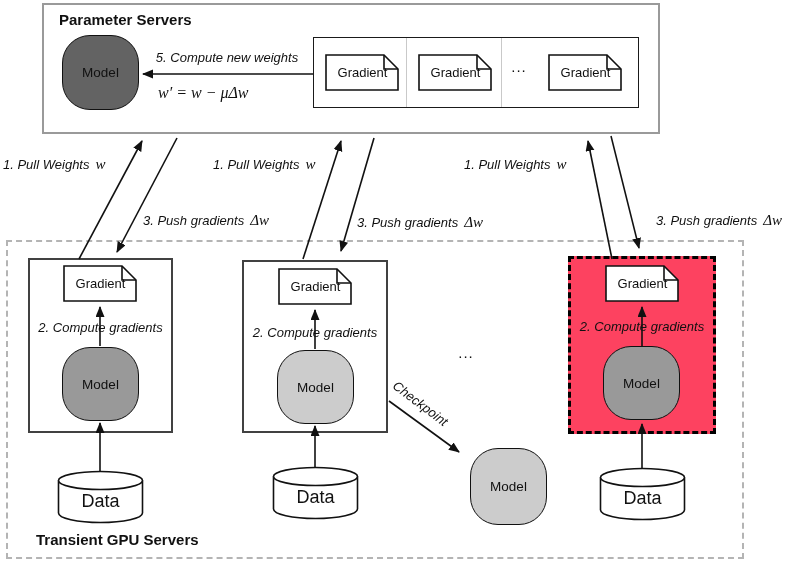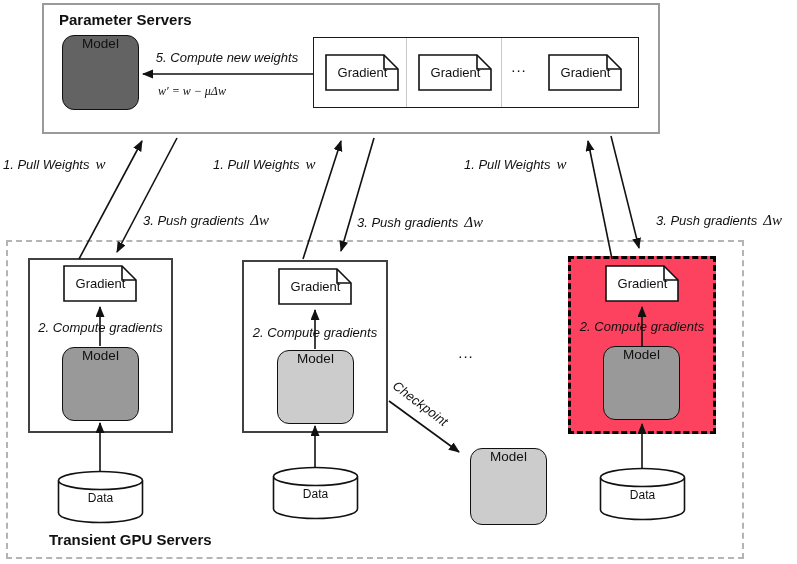--- a/index.html
+++ b/index.html
@@ -6,36 +6,36 @@
   .canvas{position:relative;width:797px;height:564px;background:#fff;
           font-family:"Liberation Sans",sans-serif;color:#111;overflow:hidden;}
   .abs{position:absolute;}
   .title{font-weight:bold;font-size:15px;white-space:nowrap;}
   .ps-box{border:2px solid #9a9a9a;background:#fff;}
   .group-box{border:2px dashed #b4b4b4;background:transparent;}
   .queue{border:1.6px solid #1a1a1a;background:#fff;}
   .q-divider{border-left:1.5px solid #c9c9c9;width:0;top:0;height:100%;}
   .worker{position:absolute;border:2px solid #414141;background:#fff;}
   .worker.failed{border:3.5px dashed #000;background:#fd4260;}
-  .model{position:absolute;border:1.6px solid #111;border-radius:12px;
-         display:flex;align-items:flex-start;justify-content:center;font-size:13.5px;}
+  .model{position:absolute;border:1.6px solid #111;border-radius:28px;
+         display:flex;align-items:center;justify-content:center;font-size:13.5px;}
   .model.dark{background:#636363;}
   .model.medium{background:#999999;}
   .model.light{background:#cccccc;}
   .doc{position:absolute;width:74px;height:37px;}
   .doc svg{position:absolute;left:0;top:0;}
   .doc-lbl{position:absolute;left:0;right:6px;top:0;bottom:0;display:flex;
            align-items:center;justify-content:center;font-size:13px;padding-left:7px;}
   .cyl{position:absolute;width:87px;height:54px;}
   .cyl svg{position:absolute;left:0;top:0;}
-  .cyl-lbl{position:absolute;left:0;right:0;top:21px;text-align:center;font-size:12px;}
+  .cyl-lbl{position:absolute;left:0;right:0;top:21px;text-align:center;font-size:18px;}
   .italic-lbl{font-style:italic;font-size:13px;white-space:nowrap;}
   .mvar{font-family:"Liberation Serif",serif;font-style:italic;font-size:15px;}
   .sp{margin-left:6px;}
-  .formula{font-family:"Liberation Serif",serif;font-style:italic;font-size:12px;white-space:nowrap;}
+  .formula{font-family:"Liberation Serif",serif;font-style:italic;font-size:16px;white-space:nowrap;}
   .ellipsis{font-size:15px;letter-spacing:1px;}
   .overlay{position:absolute;left:0;top:0;z-index:6;pointer-events:none;}
   .rot{transform:rotate(37deg);transform-origin:0 0;}
 </style>
 </head>
 <body>
 
 <div class="canvas">
 
   <div class="abs ps-box" style="left:42px;top:3px;width:614px;height:127px;">
@@ -92,21 +92,21 @@
     <span>3. Push gradients</span><span class="mvar sp">Δw</span>
   </div>
   <div class="abs italic-lbl" style="left:357px;top:214px;">
     <span>3. Push gradients</span><span class="mvar sp">Δw</span>
   </div>
   <div class="abs italic-lbl" style="left:656px;top:212px;">
     <span>3. Push gradients</span><span class="mvar sp">Δw</span>
   </div>
 
   <div class="abs group-box" style="left:6px;top:240px;width:734px;height:315px;"></div>
-  <div class="abs title" style="left:36px;top:531px;margin-left:13px;">Transient GPU Servers</div>
+  <div class="abs title" style="left:36px;top:531px;">Transient GPU Servers</div>
 
   <div class="worker" style="left:28px;top:258px;width:141px;height:171px;">
     <div class="doc" style="left:33px;top:5px;">
       <svg viewBox="0 0 74 37" width="74" height="37">
         <path d="M1,1 L59,1 L73,15 L73,36 L1,36 Z" fill="#fff" stroke="#111" stroke-width="1.6"></path>
         <path d="M59,1 L59,15 L73,15" fill="none" stroke="#111" stroke-width="1.6"></path>
       </svg>
       <span class="doc-lbl">Gradient</span>
     </div>
     <div class="abs italic-lbl" style="left:0px;top:60px;width:141px;text-align:center;">2. Compute gradients</div>

